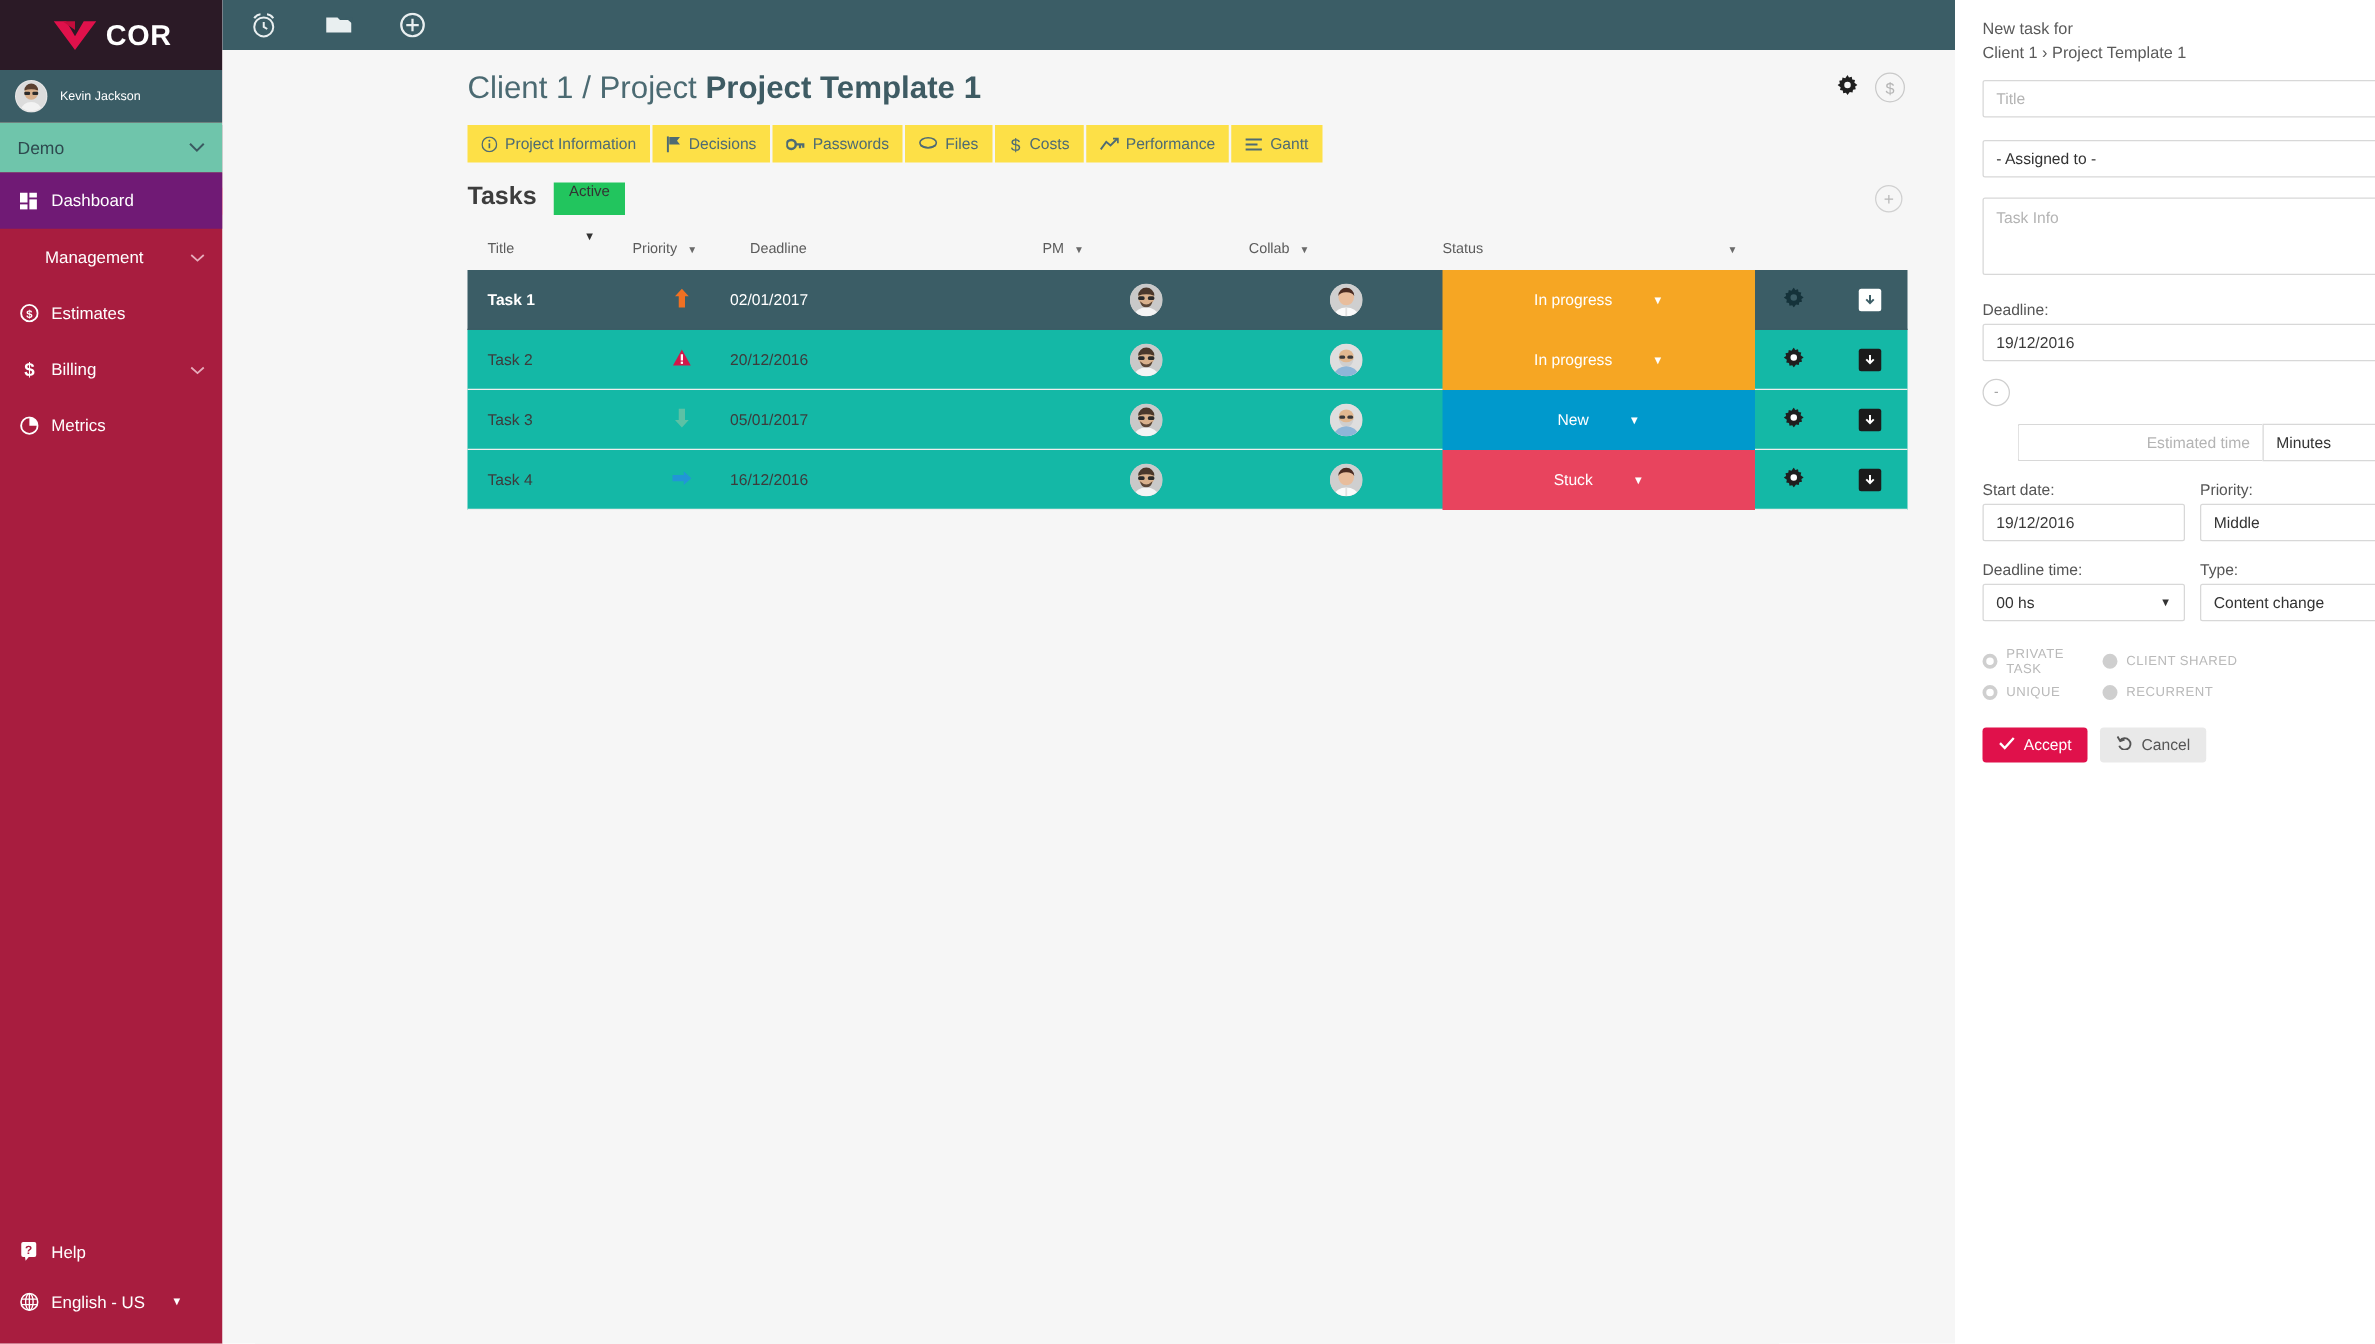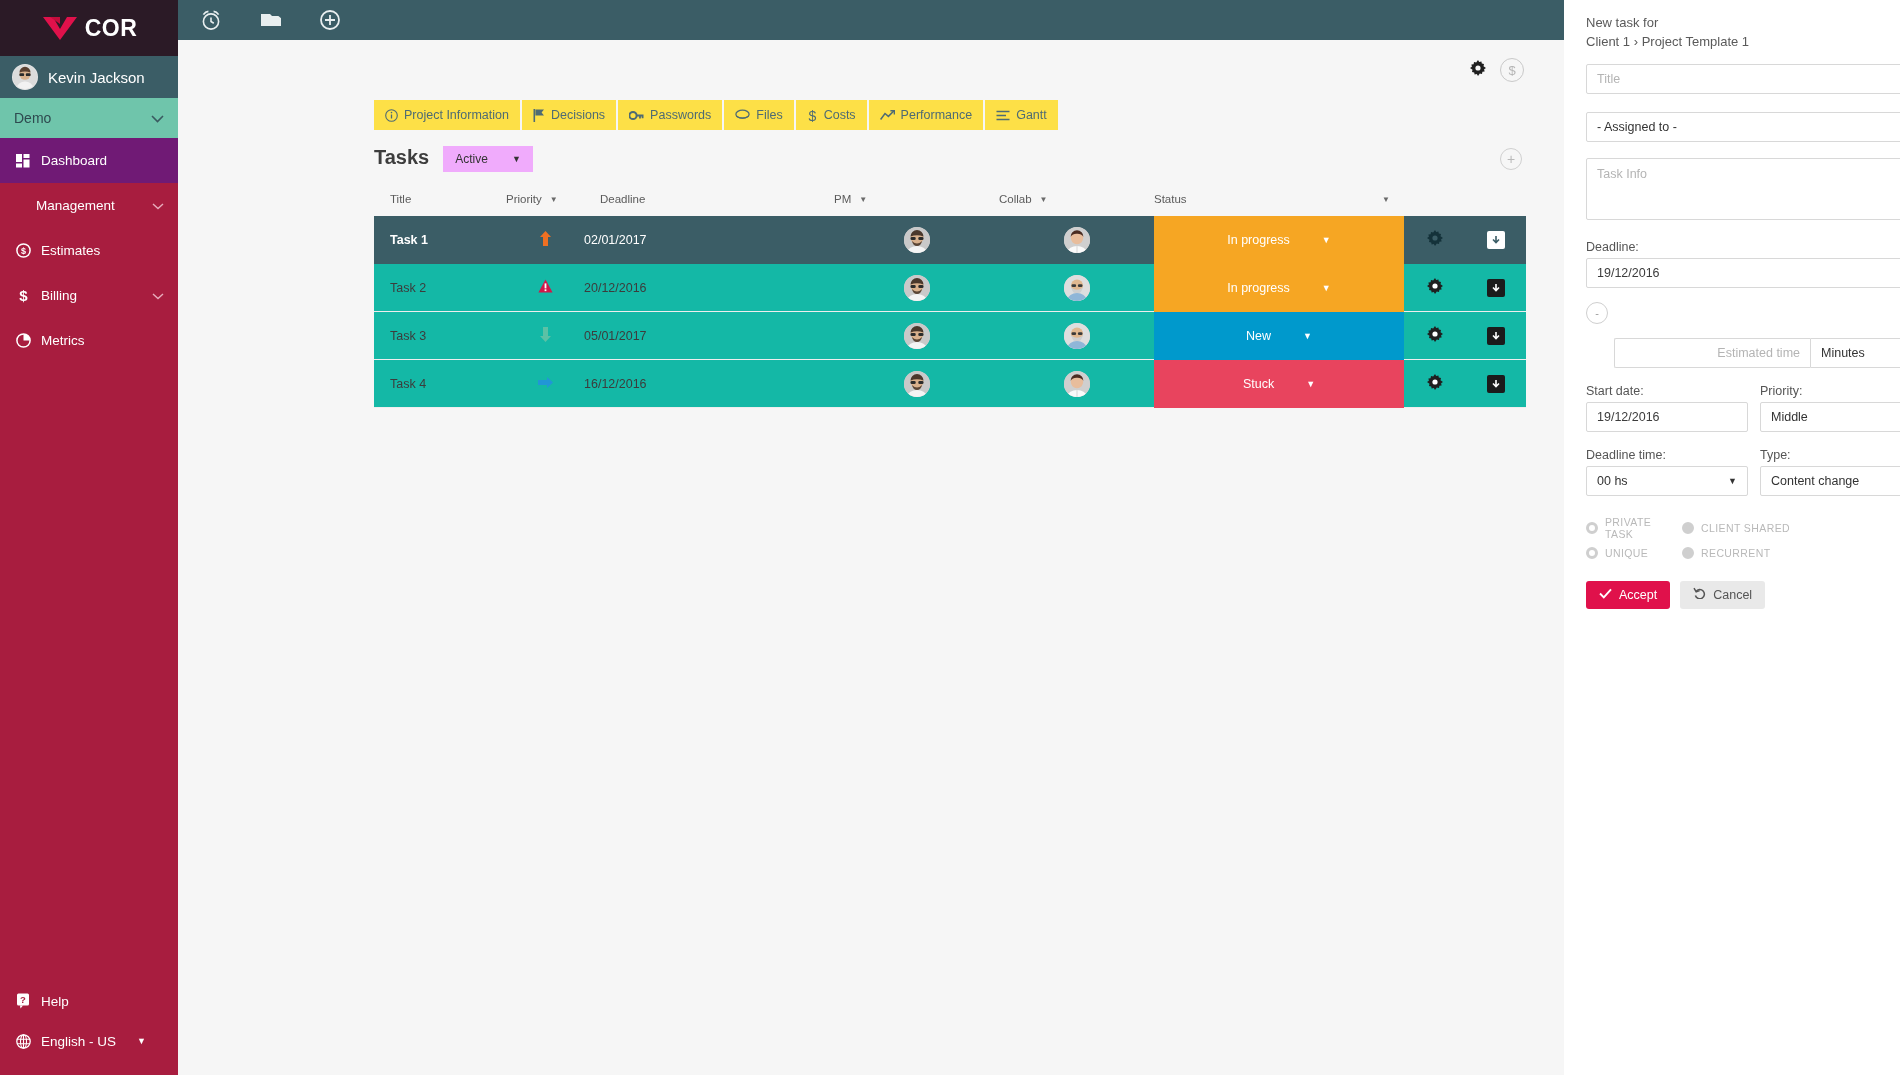--- a/index.html
+++ b/index.html
@@ -12,21 +12,21 @@
 
   
   .sidebar { width: 178px; height: 1075px; background: #a81d3f; position: relative; flex: 0 0 178px; }
   .brand { height: 56px; background: #2b1a26; display: flex; align-items: center; justify-content: center; }
   .brand-logo { display: flex; align-items: center; gap: 6px; }
   .brand-mark { width: 38px; height: 26px; position: relative; }
   .brand-text { color: #fff; font-size: 23px; font-weight: bold; letter-spacing: 0.5px; }
 
   .user-block { height: 42px; background: #3b5d66; display: flex; align-items: center; padding-left: 12px; gap: 10px; }
   .avatar-sm { width: 26px; height: 26px; border-radius: 50%; background: #d8d8d8; overflow: hidden; position: relative; flex: 0 0 26px; border: 1px solid rgba(255,255,255,.4);}
-  .user-name { color: #fff; font-size: 15px; }
+  .user-name { color: #fff; font-size: 10px; }
 
   .demo-row { height: 40px; background: #6fc5ab; display: flex; align-items: center; justify-content: space-between; padding: 0 14px 0 14px; }
   .demo-row span.lbl { color: #2e4a4f; font-size: 14px; }
 
   .nav-item { height: 45px; display: flex; align-items: center; padding-left: 14px; gap: 9px; color: #ffffff; font-size: 13.5px; position: relative; }
   .nav-item.active { background: #701a75; }
   .nav-item.active:after {
     content: ""; position: absolute; right: -12px; top: 50%; transform: translateY(-50%);
     border-top: 11px solid transparent; border-bottom: 11px solid transparent; border-left: 12px solid #e0114b;
   }
@@ -48,21 +48,21 @@
   .page-title b { font-weight: bold; color: #3e5b63; }
   .head-actions { position: absolute; right: 40px; top: 50%; transform: translateY(-50%); display: flex; align-items: center; gap: 14px; }
   .circle-btn { width: 24px; height: 24px; border-radius: 50%; border: 1px solid #c9c9c9; display: flex; align-items: center; justify-content: center; color: #b5b5b5; font-size: 13px; background: #f6f6f6;}
 
   .tabs { display: flex; padding-left: 196px; gap: 2px; }
   .tab { background: #fde047; height: 30px; display: flex; align-items: center; gap: 6px; padding: 0 11px; font-size: 12.5px; color: #4e6b73; justify-content: flex-end; }
   .tab .ticon { display: inline-flex; align-items: center; }
 
   .tasks-bar { display: flex; align-items: flex-start; padding: 16px 0 10px 196px; gap: 14px; position: relative; }
   .tasks-title { font-size: 20px; color: #3d3d3d; font-weight: bold; }
-  .filter-select { background: #f0abfc; border: none; height: 26px; display: flex; align-items: center; padding: 0 12px; font-size: 12px; color: #333; gap: 24px; }
+  .filter-select { background: #22c55e; border: none; height: 26px; display: flex; align-items: center; padding: 0 12px; font-size: 12px; color: #333; gap: 24px; flex-direction: column; }
   .filter-select .caret { font-size: 9px; }
   .add-task-btn { position: absolute; right: 42px; top: 18px; width: 22px; height: 22px; border-radius: 50%; border: 1px solid #d0d0d0; color: #b9b9b9; display: flex; align-items: center; justify-content: center; font-size: 14px; line-height: 1; }
 
   
   .table-wrap { margin-left: 196px; margin-right: 38px; }
   .t-head { display: flex; height: 34px; align-items: center; font-size: 11.5px; color: #5b5b5b; }
   .t-row { display: flex; height: 48px; align-items: center; background: #14b8a6; border-bottom: 1px solid #eeeeee; font-size: 12.5px; color: #3c3c3c; }
   .t-row.selected { background: #3b5d66; color: #ffffff; border-bottom: 1px solid #3b5d66; }
   .t-row.selected .c-title { font-weight: bold; }
 
@@ -262,20 +262,23 @@
       </span>
       <span class="topbar-icon">
         <svg width="20" height="20" viewBox="0 0 20 20">
             <circle cx="10" cy="10" r="9" fill="none" stroke="#e9eff0" stroke-width="1.8"></circle>
             <path d="M10 5 V15 M5 10 H15" stroke="#e9eff0" stroke-width="1.8"></path>
           </svg>
       </span>
     </div>
 
     <div class="page-head">
+      <h1 class="page-title">
+        <span>Client 1 / Project </span><b>Project Template 1</b>
+      </h1>
       <div class="head-actions">
         <span>
           <svg width="16" height="16" viewBox="0 0 16 16">
               <path d="M8 0 l1.2 1.9 2.2-.5 .4 2.2 2.2.4-.5 2.2L16 8l-1.9 1.2.5 2.2-2.2.4-.4 2.2-2.2-.5L8 16l-1.2-1.9-2.2.5-.4-2.2-2.2-.4.5-2.2L0 8l1.9-1.2-.5-2.2 2.2-.4.4-2.2 2.2.5z" fill="#1f1f1f"></path>
               <circle cx="8" cy="8" r="2.6" fill="#f6f6f6"></circle>
             </svg>
         </span>
         <span class="circle-btn">$</span>
       </div>
     </div>

